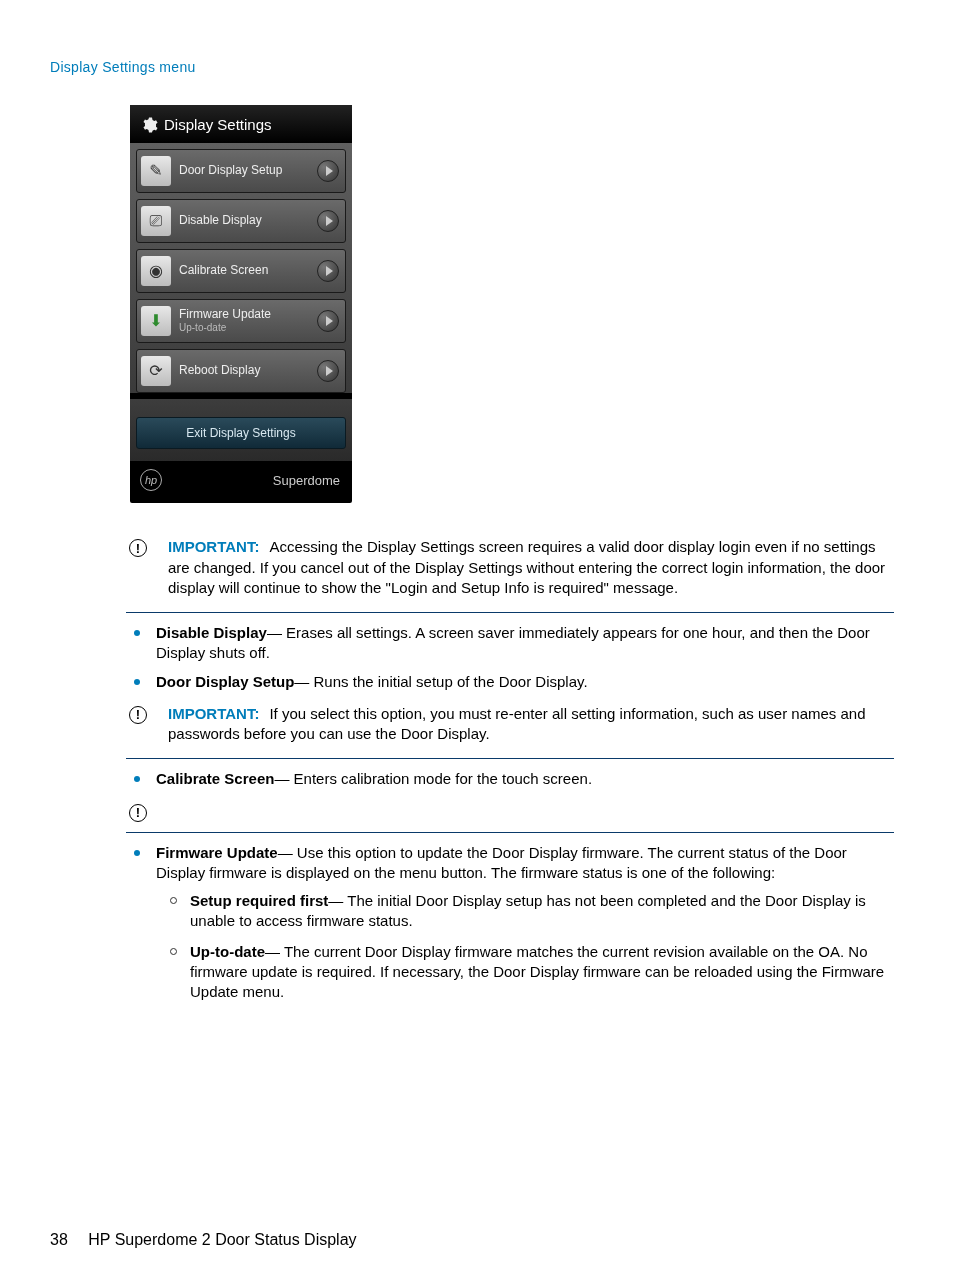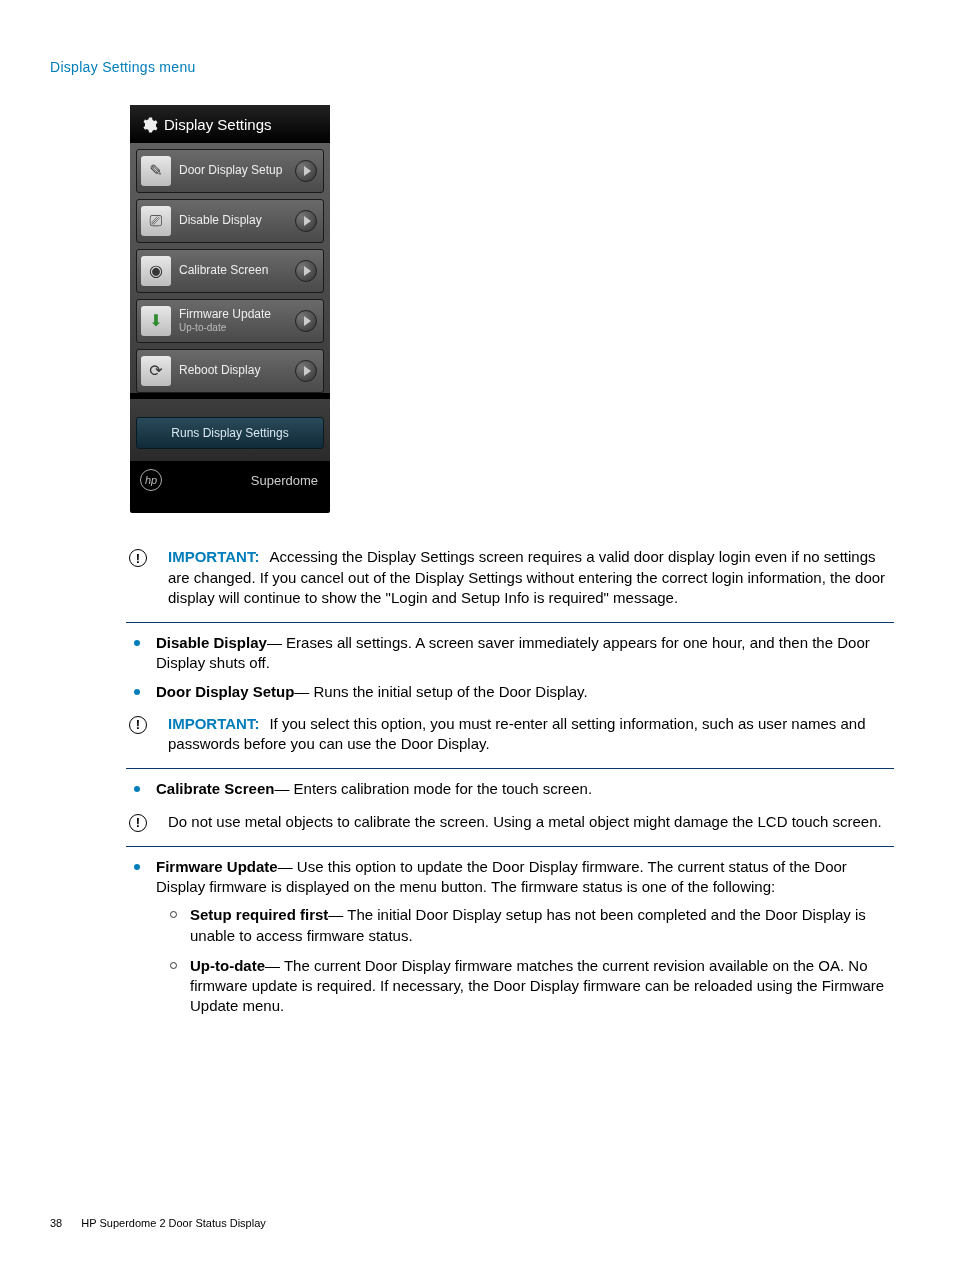--- a/index.html
+++ b/index.html
@@ -15,27 +15,27 @@
   }
   h1.page-title {
     color: #007dba;
     font-weight: 400;
     font-size: 14px;
     margin-bottom: 28px;
     letter-spacing: 0.3px;
   }
   
   .screenshot {
-    width: 200px;
+    width: 222px;
     margin: 0 0 30px 80px;
     background: #000;
     color: #fff;
     font-size: 12px;
     border-radius: 2px;
-    padding-bottom: 18px;
+    padding-bottom: 8px;
   }
   .screenshot-header {
     display: flex;
     align-items: center;
     gap: 6px;
     padding: 10px 10px 8px 10px;
     font-size: 15px;
     background: linear-gradient(#222, #000);
   }
   .gear-icon svg { display:block; }
@@ -123,22 +123,22 @@
   }
   ul.subopts { list-style:none; margin:8px 0 4px 34px; }
   ul.subopts > li { position:relative; padding-left:0; margin-bottom:10px; }
   ul.subopts > li::before {
     content:""; position:absolute; left:-20px; top:6px;
     width:5px;height:5px;border:1px solid #333;border-radius:50%;
   }
   .opt-name { font-weight:bold; }
   .page-footer {
     position: fixed;
-    bottom: 40px; left:50px;
-    font-size:11px;
+    bottom: 20px; left:50px;
+    font-size:16px;
   }
   .page-footer .pn { margin-right: 16px; }
   .alert-circ{
     width:18px;height:18px;border:1.8px solid #000;border-radius:50%;
     display:flex;align-items:center;justify-content:center;
     font-weight:bold;font-size:13px;line-height:1;
   }
 </style>
 </head>
 <body>
@@ -186,21 +186,21 @@
     </div>
     <div class="menu-item">
       <div class="thumb">⟳</div>
       <div class="label-box">
           <div>Reboot Display</div>
         </div>
       <div class="arrow-btn"></div>
     </div>
   </div>
   <div class="exit-area">
-    <div class="exit-btn">Runs Display Settings</div>
+    <div class="exit-btn">Exit Display Settings</div>
   </div>
   <div class="footer-bar">
     <div class="hp-logo">hp</div>
     <div>Superdome</div>
   </div>
 </div>
 
 <div class="content">
 
   <div class="callout">
@@ -229,21 +229,20 @@
 
   <ul class="opts">
     <li><span class="opt-name">Calibrate Screen</span><span>— Enters calibration mode for the touch screen.</span></li>
   </ul>
 
   <div class="callout no-icon-offset" style="margin-left:46px;">
     <div class="callout-icon">
         <div class="alert-circ">!</div>
       </div>
     <div class="callout-body">
-      <p>Do not use metal objects to calibrate the screen. Using a metal object might damage the LCD touch screen.</p>
     </div>
   </div>
 
   <ul class="opts">
     <li>
       <span class="opt-name">Firmware Update</span><span>— Use this option to update the Door Display firmware. The current status of the Door Display firmware is displayed on the menu button. The firmware status is one of the following:</span>
       <ul class="subopts">
         <li><span class="opt-name">Setup required first</span><span>— The initial Door Display setup has not been completed and the Door Display is unable to access firmware status.</span></li>
         <li><span class="opt-name">Up-to-date</span><span>— The current Door Display firmware matches the current revision available on the OA. No firmware update is required. If necessary, the Door Display firmware can be reloaded using the Firmware Update menu.</span></li>
       </ul>

